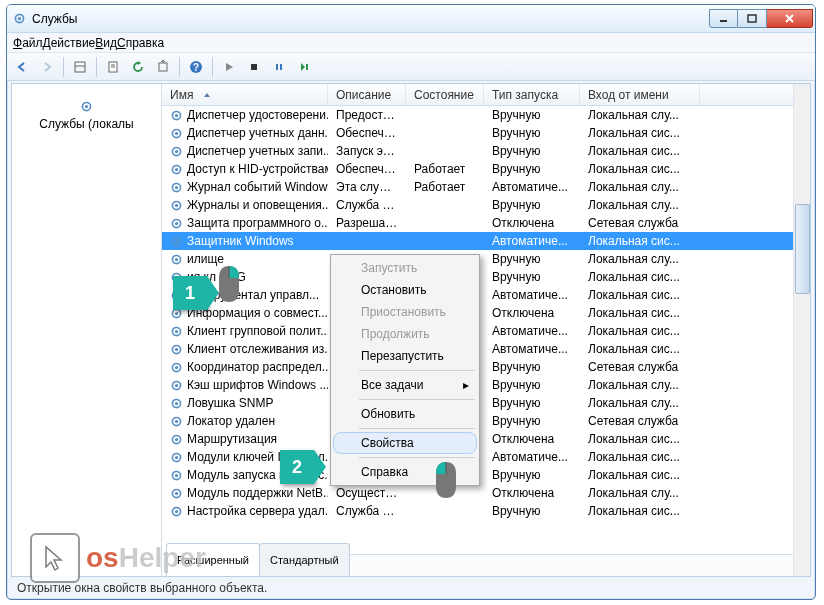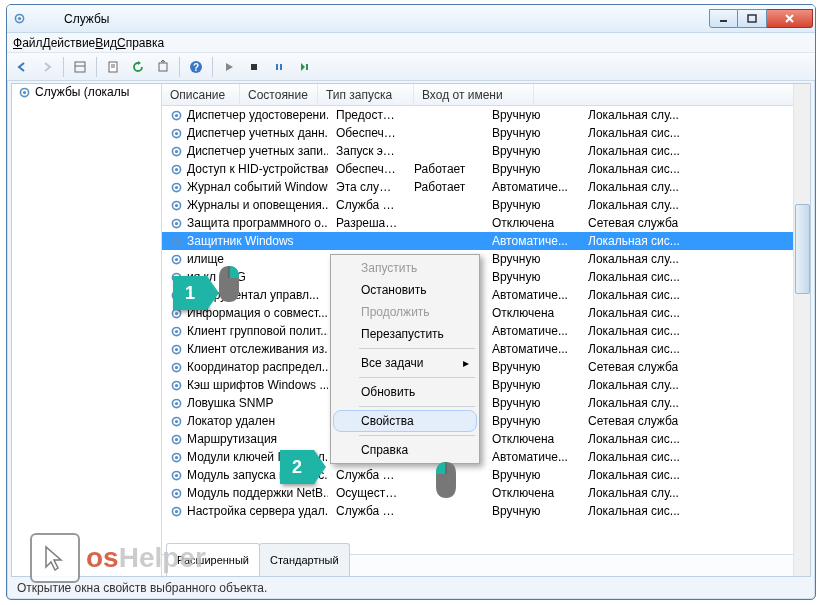--- a/index.html
+++ b/index.html
@@ -1,33 +1,33 @@
 <!DOCTYPE html>
 <html><head>
 <meta charset="utf-8">
 <style>
   *{box-sizing:border-box;margin:0;padding:0;}
   body{font-family:"Segoe UI",Tahoma,sans-serif;font-size:12px;background:#fff;user-select:none;width:824px;height:605px;overflow:hidden;position:relative;}
   .win{position:absolute;left:6px;top:4px;width:810px;height:596px;border:1px solid #4f7aaa;border-radius:5px;background:#f0f5fb;box-shadow:0 0 0 1px #d0e0f0 inset;}
-  .titlebar{height:28px;background:linear-gradient(#f7fbff,#e0eef9);border-bottom:1px solid #c4d8ec;display:flex;align-items:center;border-radius:4px 4px 0 0;gap:32px;}
+  .titlebar{height:28px;background:linear-gradient(#f7fbff,#e0eef9);border-bottom:1px solid #c4d8ec;display:flex;align-items:center;border-radius:4px 4px 0 0;}
   .titlebar .icon{margin:0 6px;display:inline-flex;}
   .titlebar .title{flex:1;color:#000;}
   .winbtns{display:flex;margin-right:2px;}
   .winbtn{width:29px;height:19px;border:1px solid #6b8fb2;border-left:none;display:flex;align-items:center;justify-content:center;background:linear-gradient(#f0f6fd,#cfe3f5);}
   .winbtn:first-child{border-left:1px solid #6b8fb2;border-radius:0 0 0 3px;}
   .winbtn.close{width:46px;border-radius:0 0 3px 0;background:linear-gradient(#f08f82,#d64531);border-color:#a03224;}
   .menubar{height:20px;background:#f4f7fb;display:flex;align-items:center;padding:0 6px;border-bottom:1px solid #dce7f1;}
   .menubar span{text-decoration:underline;text-decoration-color:transparent;}
   .menubar span::first-letter{text-decoration:underline;}
   .toolbar{height:28px;background:linear-gradient(#f9fbfe,#eaf1f9);border-bottom:1px solid #c8d8e9;display:flex;align-items:center;padding:0 4px;gap:3px;}
   .tbtn{width:22px;height:22px;display:flex;align-items:center;justify-content:center;border:1px solid transparent;border-radius:2px;}
   .tsep{width:1px;height:20px;background:#c0d0e0;margin:0 2px;}
   .body{position:absolute;top:78px;left:4px;right:4px;bottom:22px;display:flex;background:#fff;border:1px solid #bcd0e5;}
   .treepane{width:150px;border-right:1px solid #d2dde8;overflow:hidden;}
-  .treeitem{padding:1px 6px;display:flex;align-items:center;gap:4px;}
+  .treeitem{padding:16px 6px;display:flex;align-items:center;gap:4px;flex-direction:column;}
   .listpane{flex:1;display:flex;flex-direction:column;position:relative;}
   .headers{height:22px;background:linear-gradient(#fdfefe,#eef3f9);border-bottom:1px solid #d2dde8;display:flex;}
   .hcol{border-right:1px solid #e0e8f0;padding:3px 8px;color:#333;display:flex;align-items:center;}
   .rows{flex:1;overflow:hidden;position:relative;}
   .row{display:flex;height:18px;align-items:center;}
   .row.sel{background:#3399ff;color:#fff;}
   .cell{padding:0 8px;white-space:nowrap;overflow:hidden;text-overflow:ellipsis;}
   .c0{width:166px;display:flex;align-items:center;gap:4px;}
   .c1{width:78px;}
   .c2{width:78px;}
@@ -169,20 +169,26 @@
         <svg class="gear" viewBox="0 0 16 16">
             <circle cx="8" cy="8" r="5" fill="none" stroke="#5a8fc4" stroke-width="2"></circle>
             <circle cx="8" cy="8" r="2" fill="#5a8fc4"></circle>
           </svg>
         <span>Службы (локалы</span>
       </div>
     </div>
 
     <div class="listpane">
       <div class="headers">
+        <div class="hcol c0">
+            <span>Имя</span>
+            <svg width="8" height="8" style="margin-left:6px">
+              <path d="M4 2 L7 6 L1 6 Z" fill="#5a7da4"></path>
+            </svg>
+          </div>
         <div class="hcol c1">Описание</div>
         <div class="hcol c2">Состояние</div>
         <div class="hcol c3">Тип запуска</div>
         <div class="hcol c4">Вход от имени</div>
       </div>
       <div class="rows" id="rows">
           <div class="row">
             <div class="cell c0">
               <svg class="gear" viewBox="0 0 16 16">
                 <circle cx="8" cy="8" r="5" fill="none" stroke="#5a8fc4" stroke-width="2"></circle>
@@ -491,20 +497,21 @@
       </div>
     </div>
   </div>
 
   <div class="status">Открытие окна свойств выбранного объекта.</div>
 </div>
 
 <div class="ctxmenu" id="ctx" style="left:330px;top:254px;">
     <div class="ctxitem disabled">Запустить</div>
     <div class="ctxitem">Остановить</div>
+    <div class="ctxitem disabled">Приостановить</div>
     <div class="ctxitem disabled">Продолжить</div>
     <div class="ctxitem">Перезапустить</div>
     <div class="ctxsep"></div>
     <div class="ctxitem">Все задачи<span class="arrow">▸</span></div>
     <div class="ctxsep"></div>
     <div class="ctxitem">Обновить</div>
     <div class="ctxsep"></div>
     <div class="ctxitem hl">Свойства</div>
     <div class="ctxsep"></div>
     <div class="ctxitem">Справка</div>

